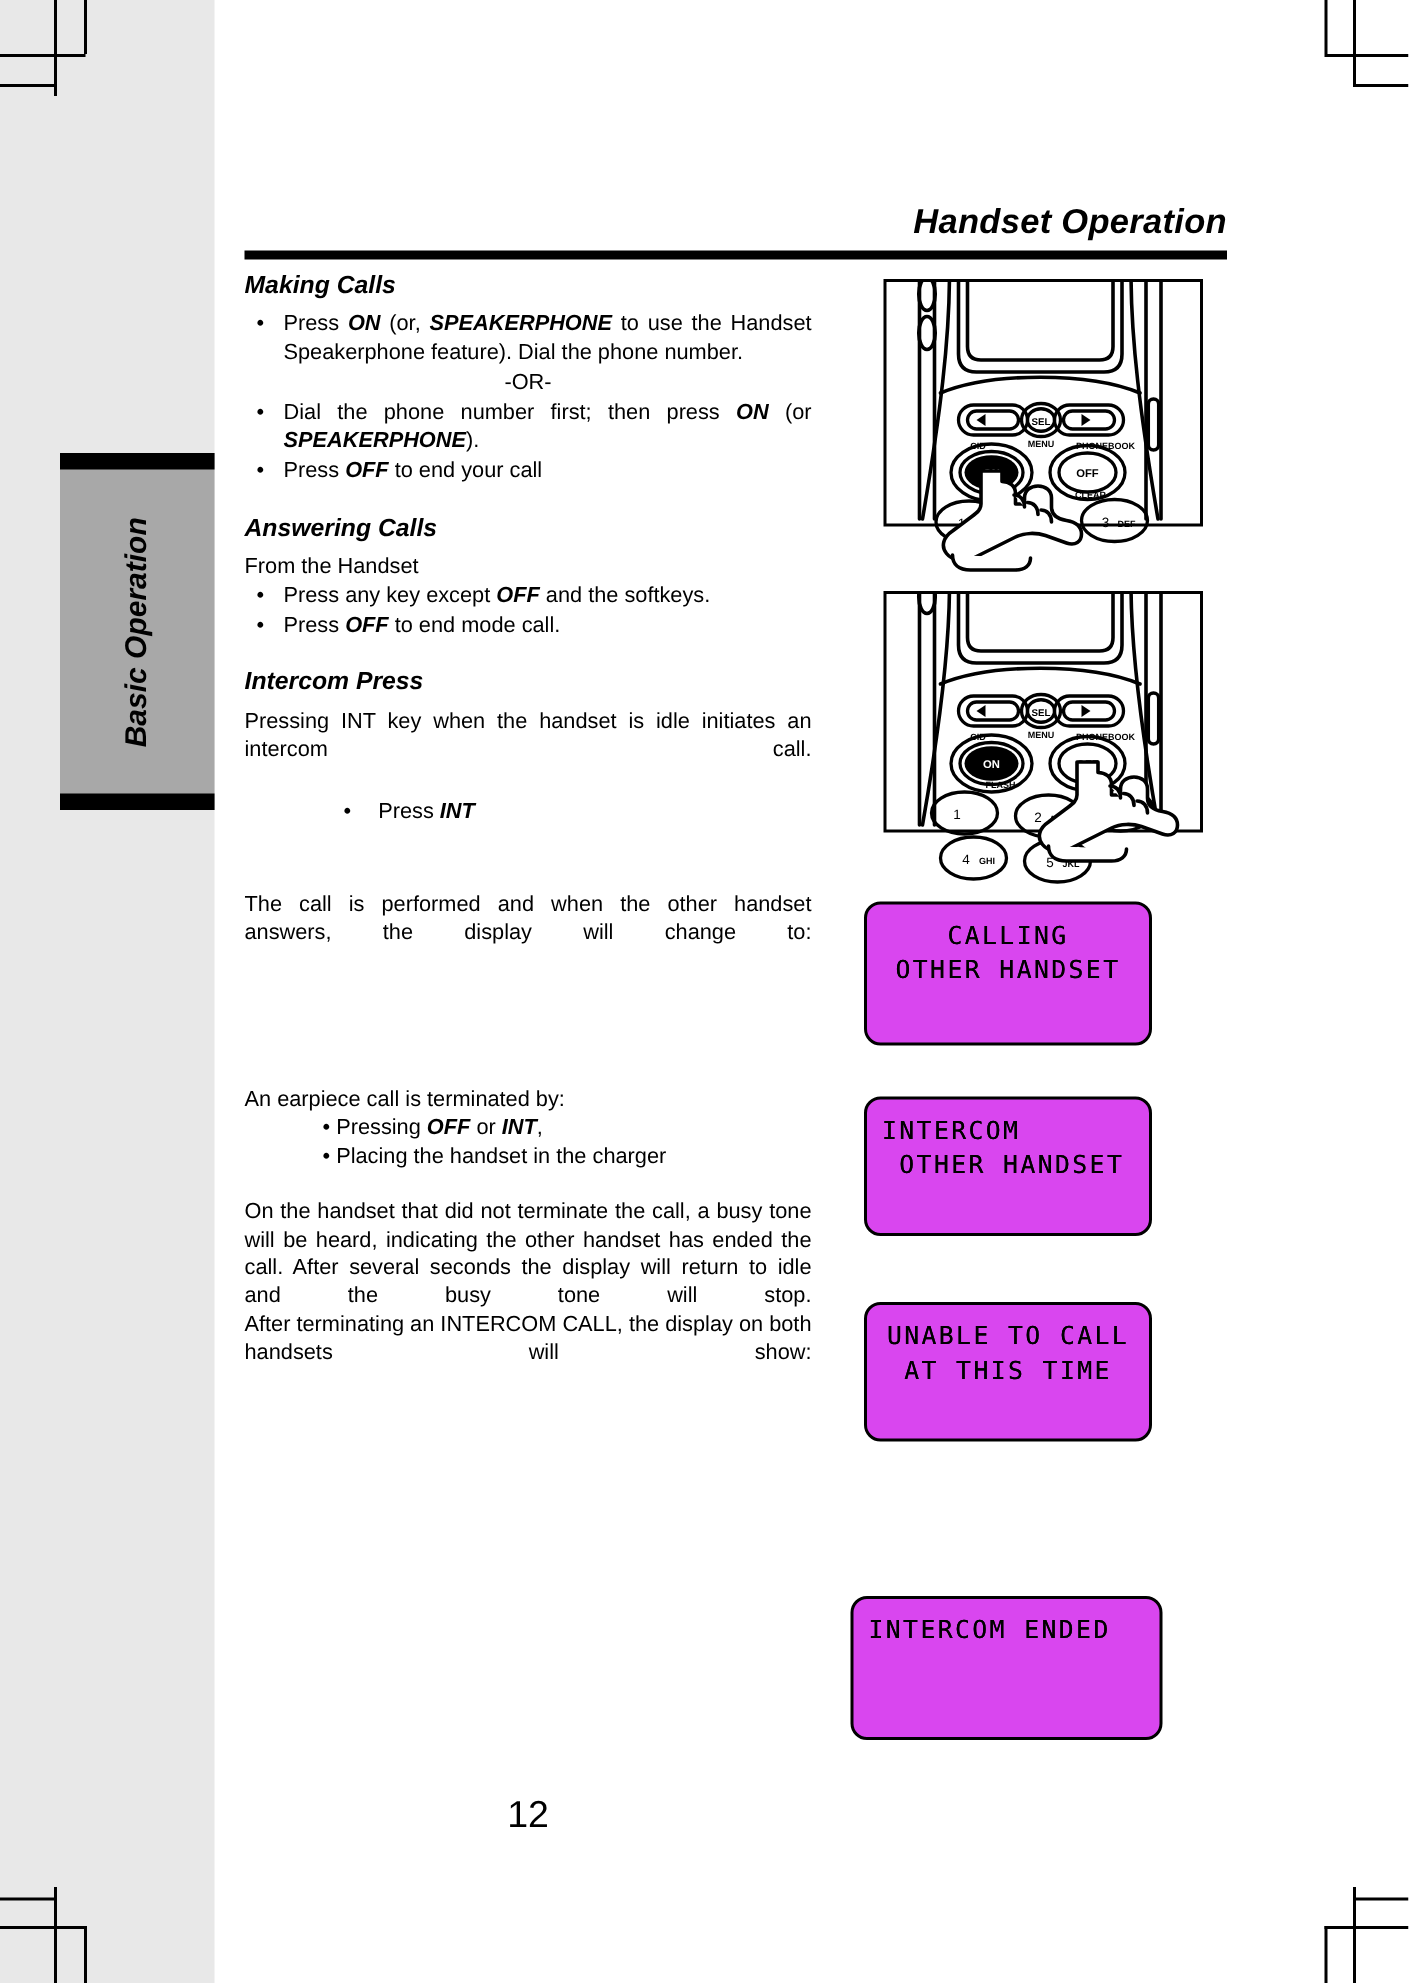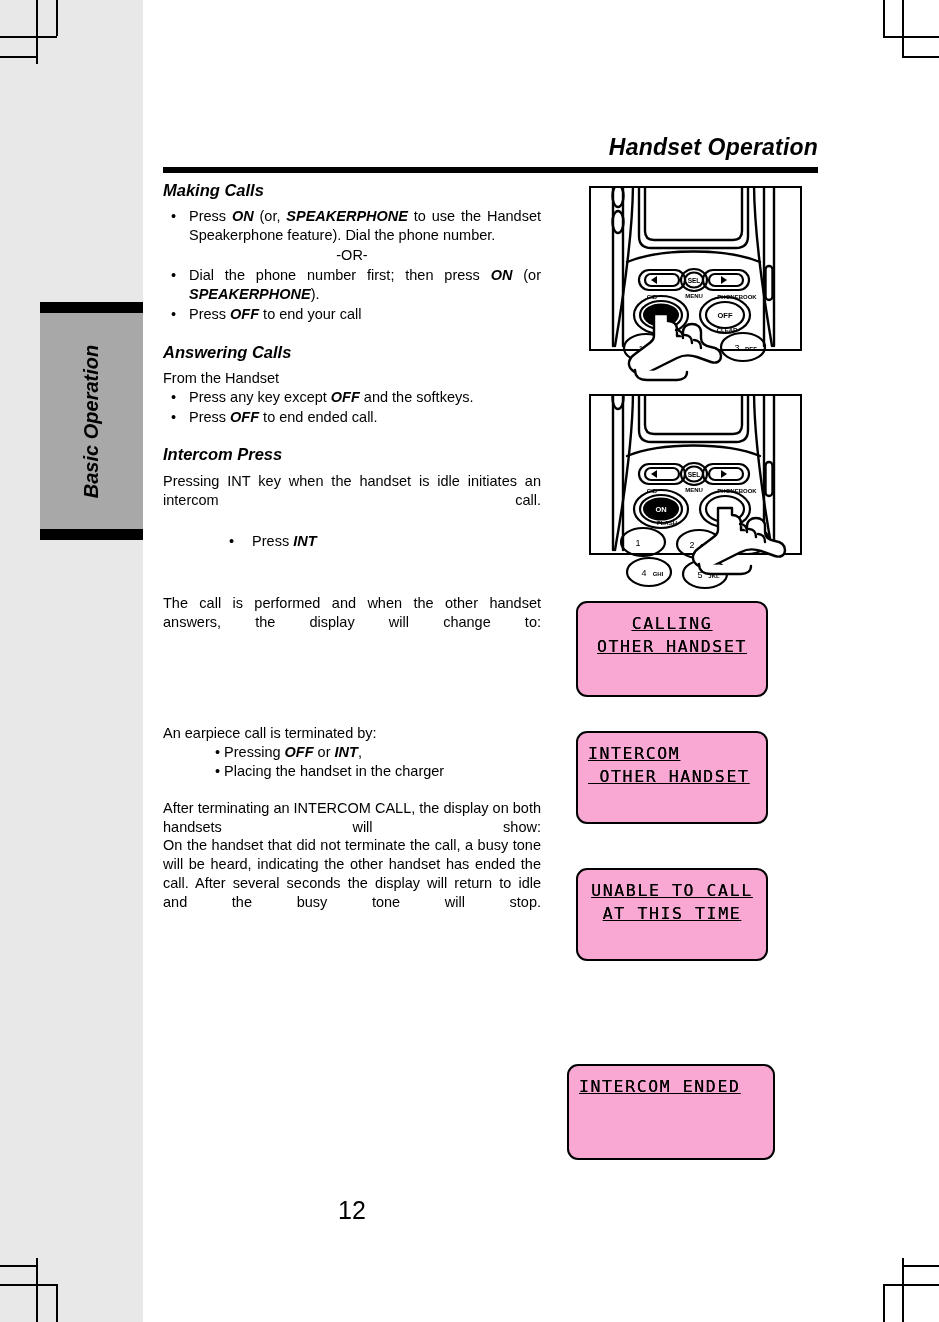--- a/index.html
+++ b/index.html
@@ -80,29 +80,28 @@
     border:2.5px solid #000;
     background:#fff;
     overflow:visible;
   }
   .illus svg{display:block;}
   
   .lcd{
     position:absolute;
     border:2.5px solid #000;
     border-radius:11px;
-    background:#f9a8d4;
+    background:#d946ef;
     box-sizing:border-box;
     padding:9px 10px 0 10px;
     font-family:"DejaVu Sans Mono", monospace;
     font-size:16.5px;
     letter-spacing:1.6px;
     line-height:1.42;
     color:#000;
-    text-decoration:underline;
   }
   .lcd .row{white-space:pre;}
   .lcd .row.c{text-align:center;}
   .lcd .row.l{text-align:left;}
   
   .lcd .row{
     text-shadow:0 0 0 #000;
   }
 </style>
 </head>
@@ -170,21 +169,21 @@
   <div class="h2 sp">Answering Calls</div>
   <div class="para nojust">From the Handset</div>
 
   <ul class="bul">
     <li>
       <span class="bdot">•</span>
       <span><span>Press any key except </span><b class="ital">OFF</b><span> and the softkeys.</span></span>
     </li>
     <li>
       <span class="bdot">•</span>
-      <span><span>Press </span><b class="ital">OFF</b><span> to end ended call.</span></span>
+      <span><span>Press </span><b class="ital">OFF</b><span> to end mode call.</span></span>
     </li>
   </ul>
 
   <div class="h2 sp">Intercom Press</div>
   <div class="para jstretch">Pressing INT key when the handset is idle initiates an intercom call.</div>
 
   <div class="gap22"></div>
 
   <div class="press-int">
     <span>•</span>
@@ -202,22 +201,22 @@
   <div class="gap18"></div>
 
   <div class="para nojust">An earpiece call is terminated by:</div>
   <ul class="indent-bul">
     <li><span>• Pressing </span><b class="ital">OFF</b><span> or </span><b class="ital">INT</b><span>,</span></li>
     <li><span>• Placing the handset in the charger</span></li>
   </ul>
 
   <div class="gap18"></div>
 
+  <div class="para jstretch">On the handset that did not terminate the call, a busy tone will be heard, indicating the other handset has ended the call. After several seconds the display will return to idle and the busy tone will stop.</div>
   <div class="para jstretch">After terminating an INTERCOM CALL, the display on both handsets will show:</div>
-  <div class="para jstretch">On the handset that did not terminate the call, a busy tone will be heard, indicating the other handset has ended the call. After several seconds the display will return to idle and the busy tone will stop.</div>
 </div>
 
 <div id="page-number">12</div>
 
 <div class="illus" style="left:589px;top:186px;width:209px;height:161px;">
   <svg width="205" height="200" viewBox="0 0 205 200" style="margin-top:-2px;">
     <g fill="none" stroke="#000" stroke-width="2.4" stroke-linejoin="round" stroke-linecap="round">
 
       <path d="M22 -4 L22 160"></path>
       <path d="M32 -4 L32 160"></path>

